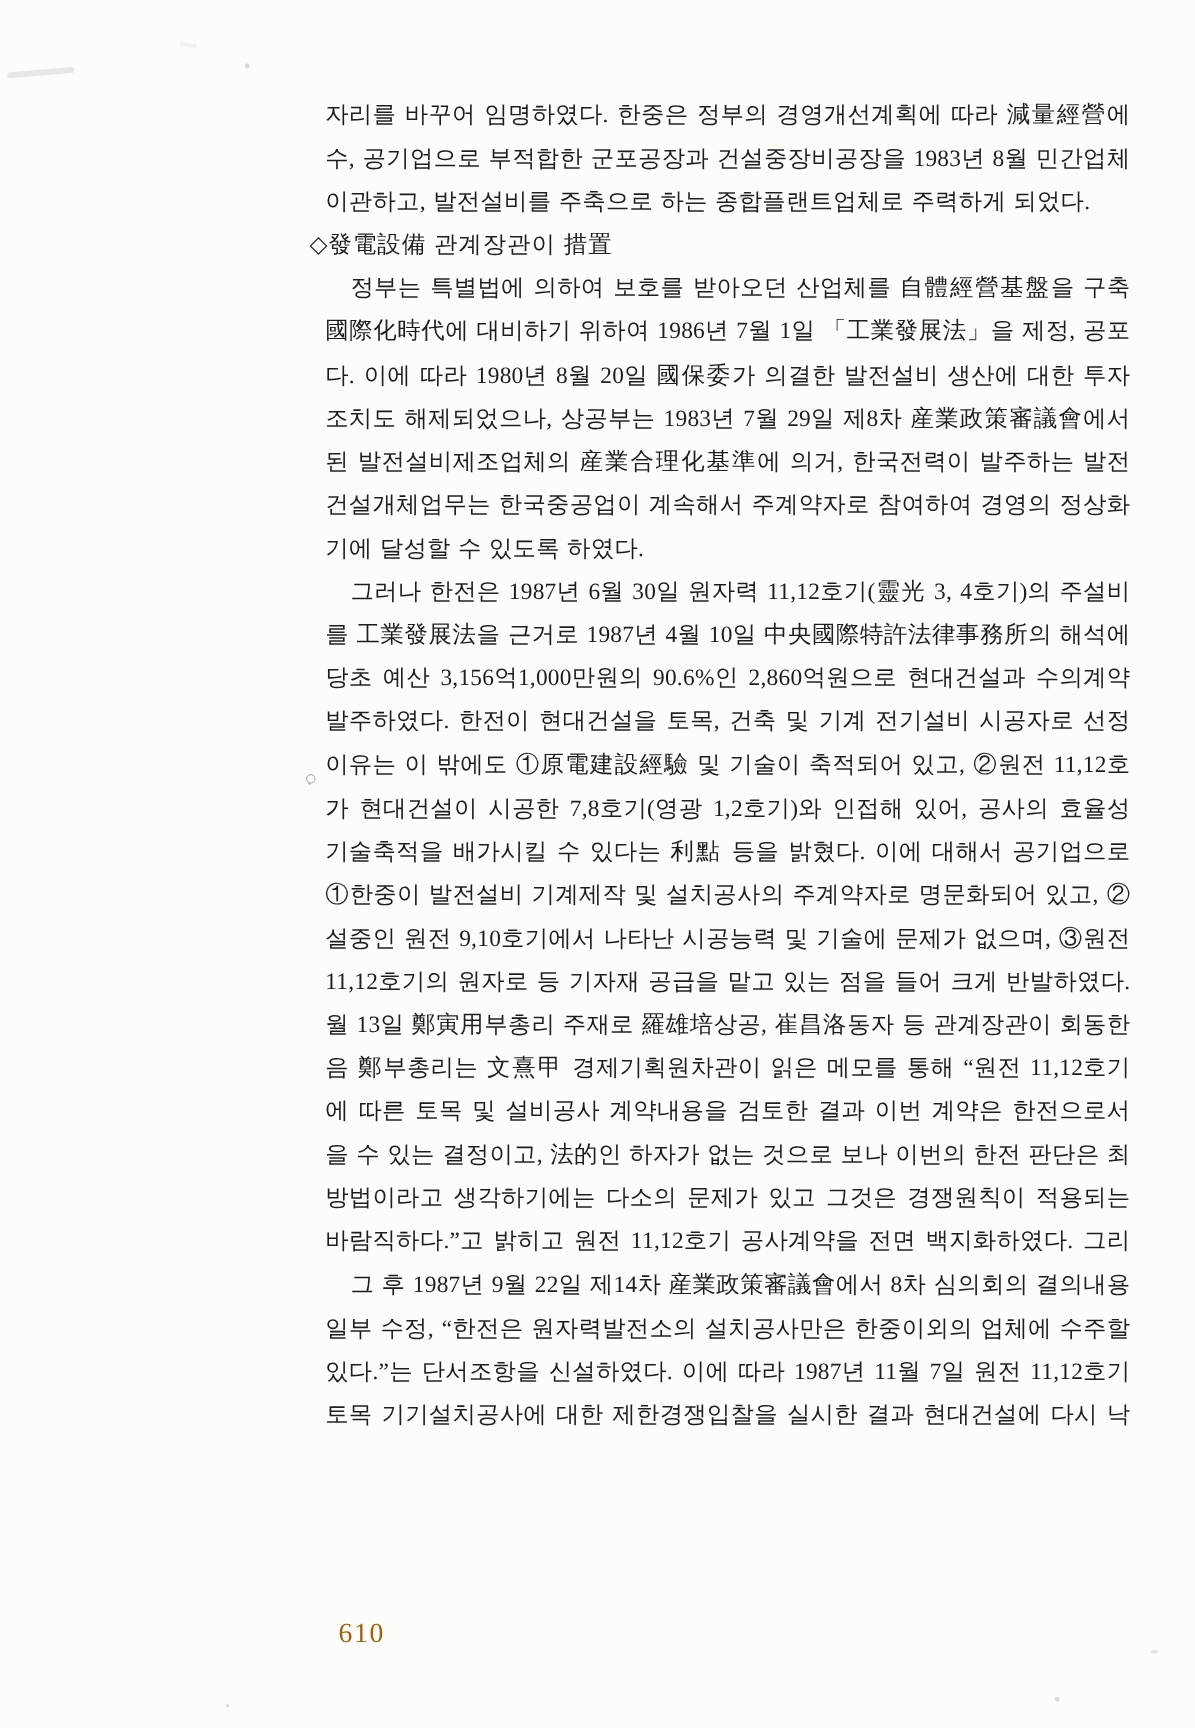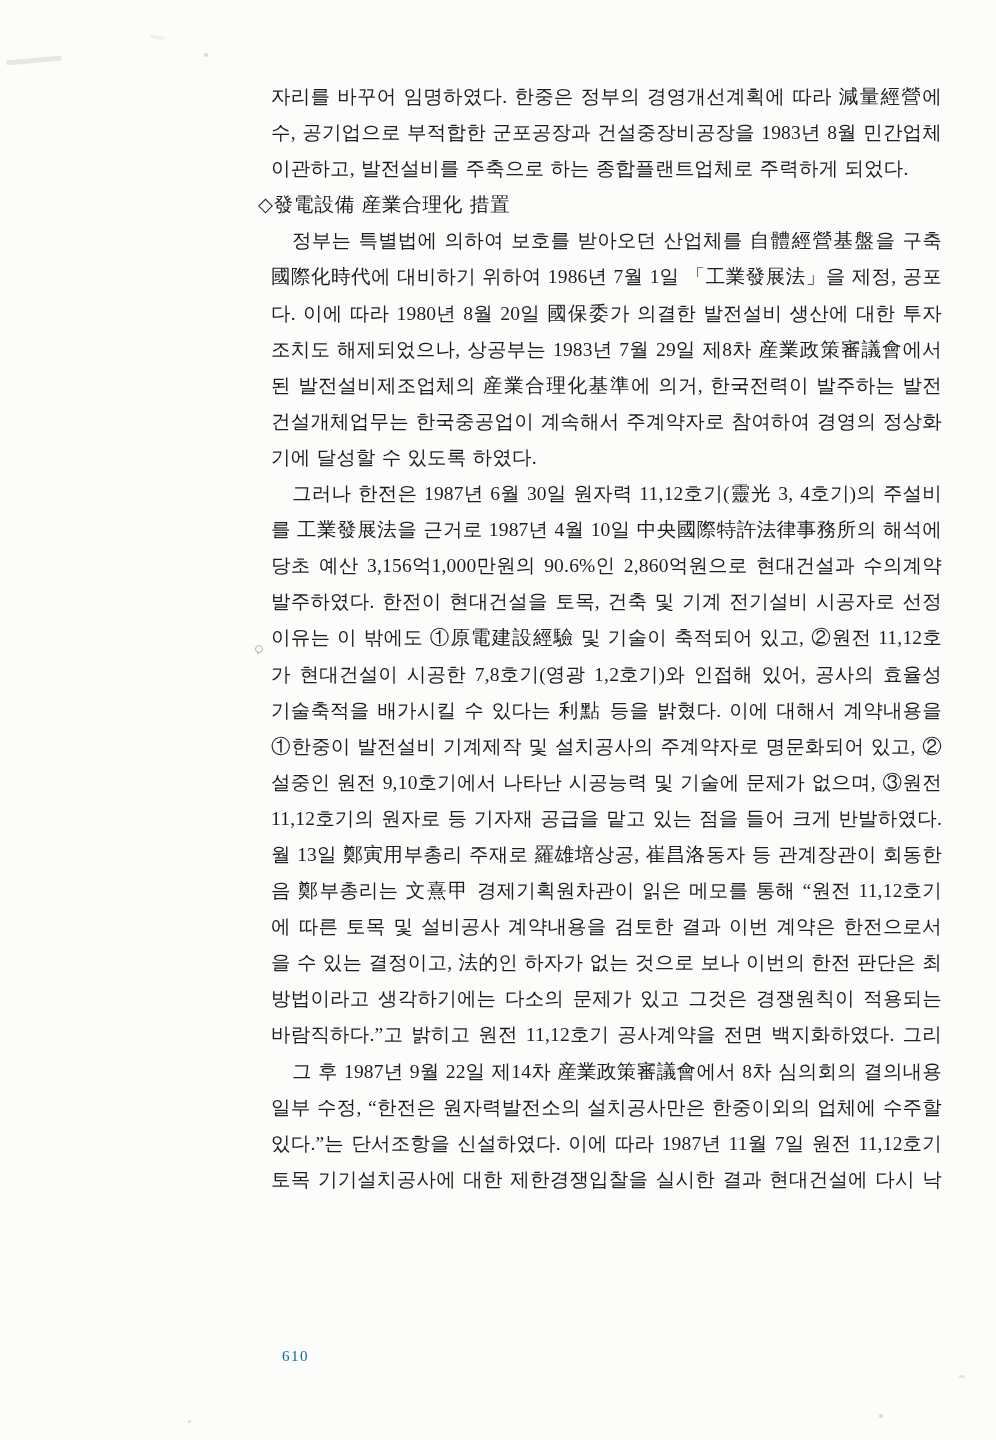--- a/index.html
+++ b/index.html
@@ -41,23 +41,23 @@
   }
   .line.heading {
     text-align-last: left;
     margin-left: -13px;
     letter-spacing: 0.8px;
   }
   .pagenum {
     position: absolute;
     left: 282px;
     top: 1348px;
-    font-size: 15px;
+    font-size: 23px;
     letter-spacing: 1.5px;
-    color: #0369a1;
+    color: #a16207;
   }
   
   .smudge {
     position: absolute;
     background: #cfcfcb;
     opacity: 0.45;
     border-radius: 3px;
   }
   .s1 { left: 6px;  top: 58px;  width: 56px; height: 5px; transform: rotate(-5deg); }
   .s2 { left: 150px; top: 36px; width: 14px; height: 3px; opacity: 0.3; transform: rotate(8deg); }
@@ -105,35 +105,35 @@
   <div class="dot d2"></div>
   <div class="dot d3"></div>
   <div class="dot d4"></div>
   <div class="dot d5"></div>
   <div class="ring"></div>
 
   <div class="textblock" id="textblock">
       <div class="line">자리를 바꾸어 임명하였다. 한중은 정부의 경영개선계획에 따라 減量經營에 착</div>
       <div class="line">수, 공기업으로 부적합한 군포공장과 건설중장비공장을 1983년 8월 민간업체에</div>
       <div class="line last">이관하고, 발전설비를 주축으로 하는 종합플랜트업체로 주력하게 되었다.</div>
-      <div class="line heading">◇發電設備 産業合理化 措置</div>
+      <div class="line heading">◇發電設備 관계장관이 措置</div>
       <div class="line indent">정부는 특별법에 의하여 보호를 받아오던 산업체를 自體經營基盤을 구축하여</div>
       <div class="line">國際化時代에 대비하기 위하여 1986년 7월 1일 「工業發展法」을 제정, 공포하였</div>
       <div class="line">다. 이에 따라 1980년 8월 20일 國保委가 의결한 발전설비 생산에 대한 투자조정</div>
       <div class="line">조치도 해제되었으나, 상공부는 1983년 7월 29일 제8차 産業政策審議會에서 의결</div>
       <div class="line">된 발전설비제조업체의 産業合理化基準에 의거, 한국전력이 발주하는 발전소의</div>
       <div class="line">건설개체업무는 한국중공업이 계속해서 주계약자로 참여하여 경영의 정상화를 조</div>
       <div class="line last">기에 달성할 수 있도록 하였다.</div>
       <div class="line indent">그러나 한전은 1987년 6월 30일 원자력 11,12호기(靈光 3, 4호기)의 주설비공사</div>
       <div class="line">를 工業發展法을 근거로 1987년 4월 10일 中央國際特許法律事務所의 해석에 따라</div>
       <div class="line">당초 예산 3,156억1,000만원의 90.6%인 2,860억원으로 현대건설과 수의계약으로</div>
       <div class="line">발주하였다. 한전이 현대건설을 토목, 건축 및 기계 전기설비 시공자로 선정한</div>
       <div class="line">이유는 이 밖에도 ①原電建設經驗 및 기술이 축적되어 있고, ②원전 11,12호기</div>
       <div class="line">가 현대건설이 시공한 7,8호기(영광 1,2호기)와 인접해 있어, 공사의 효율성 및</div>
-      <div class="line">기술축적을 배가시킬 수 있다는 利點 등을 밝혔다. 이에 대해서 계약내용을</div>
+      <div class="line">기술축적을 배가시킬 수 있다는 利點 등을 밝혔다. 이에 대해서 공기업으로</div>
       <div class="line">①한중이 발전설비 기계제작 및 설치공사의 주계약자로 명문화되어 있고, ②건</div>
       <div class="line">설중인 원전 9,10호기에서 나타난 시공능력 및 기술에 문제가 없으며, ③원전</div>
       <div class="line">11,12호기의 원자로 등 기자재 공급을 맡고 있는 점을 들어 크게 반발하였다. 7</div>
       <div class="line">월 13일 鄭寅用부총리 주재로 羅雄培상공, 崔昌洛동자 등 관계장관이 회동한 다</div>
       <div class="line">음 鄭부총리는 文熹甲 경제기획원차관이 읽은 메모를 통해 “원전 11,12호기 건설</div>
       <div class="line">에 따른 토목 및 설비공사 계약내용을 검토한 결과 이번 계약은 한전으로서는 있</div>
       <div class="line">을 수 있는 결정이고, 法的인 하자가 없는 것으로 보나 이번의 한전 판단은 최선</div>
       <div class="line">방법이라고 생각하기에는 다소의 문제가 있고 그것은 경쟁원칙이 적용되는 것이</div>
       <div class="line">바람직하다.”고 밝히고 원전 11,12호기 공사계약을 전면 백지화하였다. 그리고</div>
       <div class="line indent">그 후 1987년 9월 22일 제14차 産業政策審議會에서 8차 심의회의 결의내용을</div>

